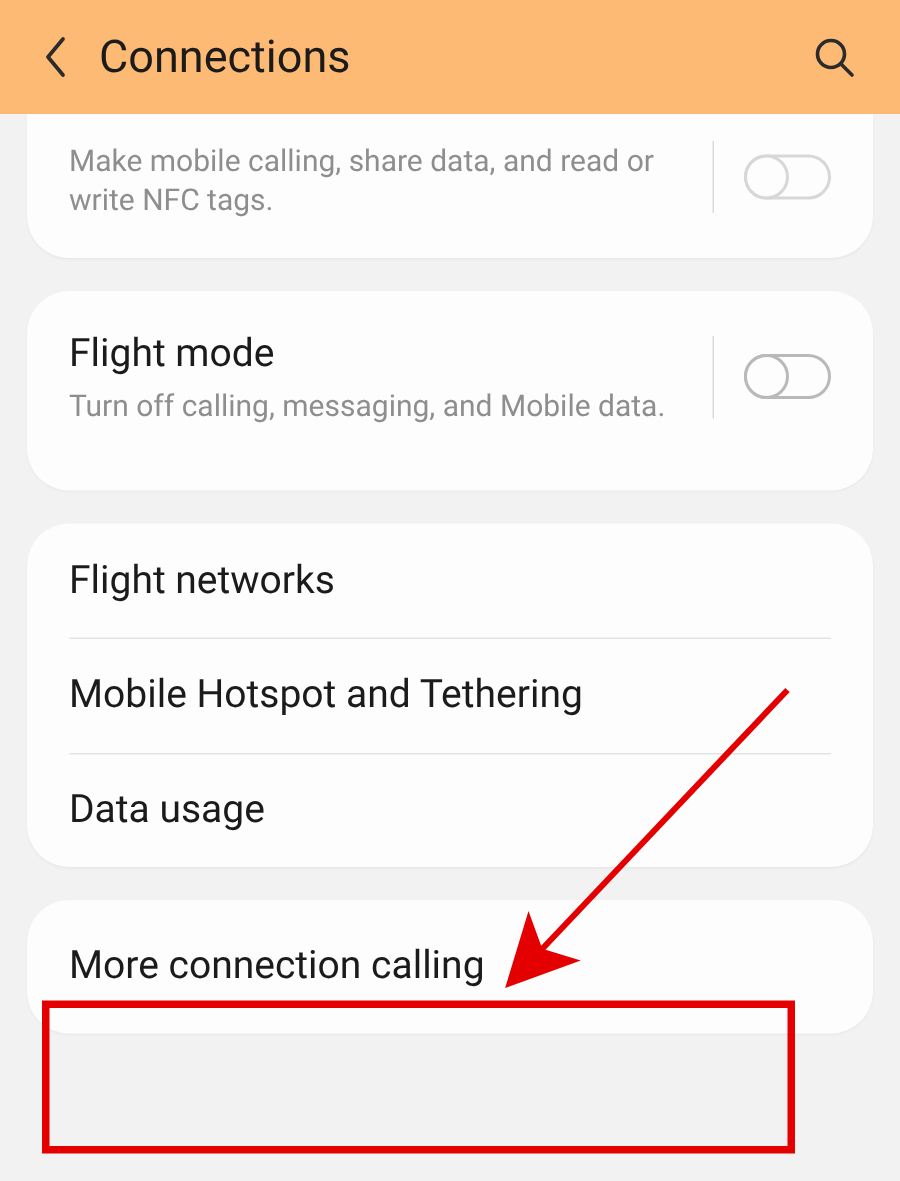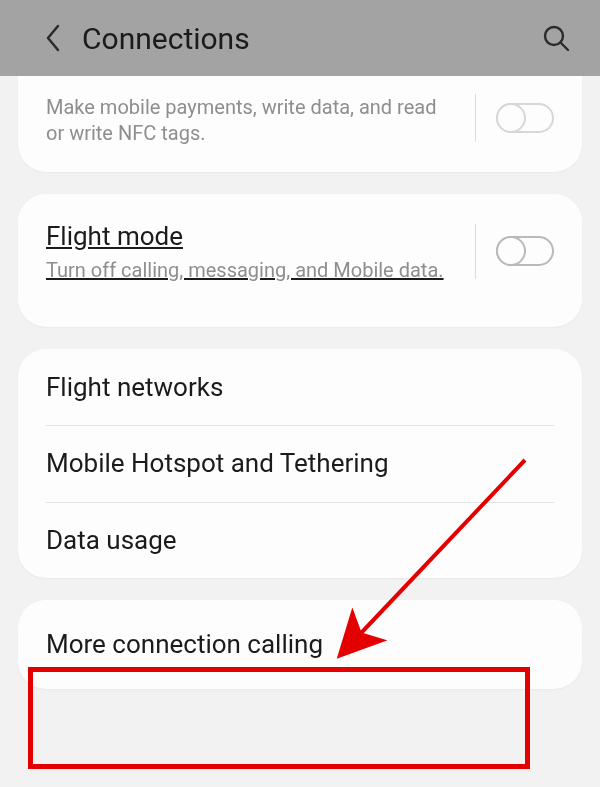--- a/index.html
+++ b/index.html
@@ -9,22 +9,22 @@
     background: #f2f2f2;
     color: #1b1b1b;
     overflow: hidden;
     position: relative;
   }
 
   
   .header {
     display: flex;
     align-items: center;
-    padding: 18px 24px 18px 34px;
-    background: #a3a3a3;
+    padding: 18px 24px 18px 18px;
+    background: #fdba74;
   }
   .back-btn {
     width: 40px; height: 40px;
     display: flex; align-items: center; justify-content: center;
     color: #2b2b2b;
   }
   .title {
     font-size: 30px;
     font-weight: 400;
     margin-left: 8px;
@@ -138,31 +138,31 @@
     <svg width="28" height="28" viewBox="0 0 28 28" fill="none" stroke="currentColor" stroke-width="2.4" stroke-linecap="round">
       <circle cx="12" cy="12" r="9"></circle>
       <line x1="19" y1="19" x2="26" y2="26"></line>
     </svg>
   </div>
 </div>
 
 <div class="card clipped-top">
   <div class="row" style="padding-top:14px; padding-bottom:26px;">
     <div class="row-main">
-      <div class="row-sub">Make mobile payments, write data, and read or write NFC tags.</div>
+      <div class="row-sub">Make mobile calling, share data, and read or write NFC tags.</div>
     </div>
     <div class="vdiv"></div>
     <div class="toggle faded">
       <div class="knob"></div>
     </div>
   </div>
 </div>
 
 <div class="card">
-  <div class="row" style="padding-top:26px; padding-bottom:44px;text-decoration:underline;">
+  <div class="row" style="padding-top:26px; padding-bottom:44px;">
     <div class="row-main">
       <div class="row-title">Flight mode</div>
       <div class="row-sub">Turn off calling, messaging, and Mobile data.</div>
     </div>
     <div class="vdiv"></div>
     <div class="toggle">
       <div class="knob"></div>
     </div>
   </div>
 </div>

